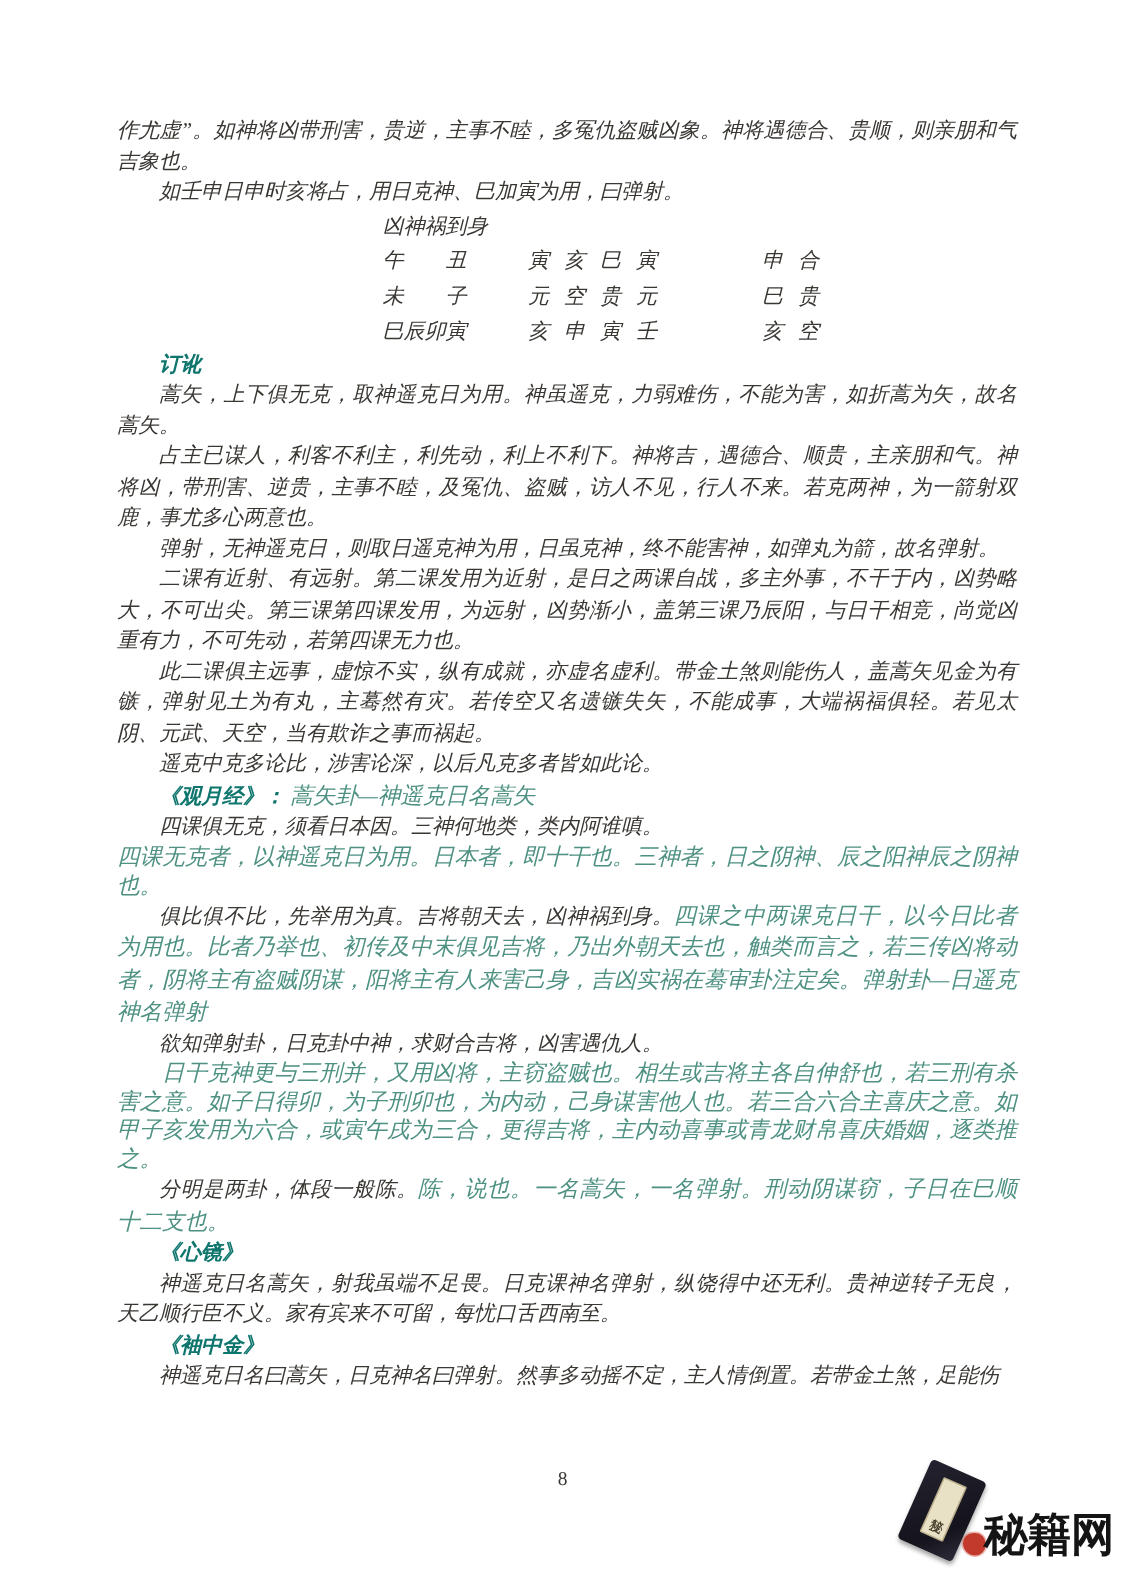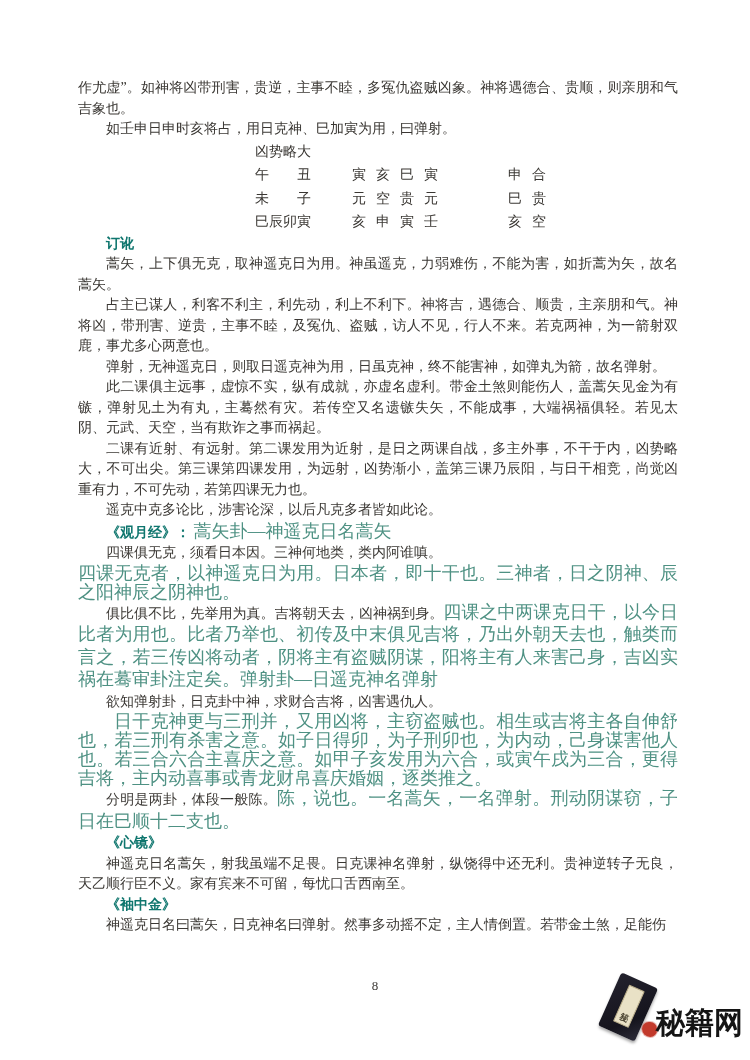--- a/index.html
+++ b/index.html
@@ -8,26 +8,27 @@
     width:750px; height:1060px;
     background:#ffffff;
     font-family:"Liberation Serif","DejaVu Serif",serif;
     color:#3a3733;
     overflow:hidden;
   }
   .content {
     position:absolute; left:78px; top:78px; width:600px;
     font-size:14px; line-height:20.5px;
     text-align:justify;
+    font-style:italic;
   }
   .content p { margin:0; text-indent:2em; }
   .content p.noindent { text-indent:0; }
   .red   { color:#0f766e; }
   .bold  { font-weight:bold; }
-  .teal  { color:#4e9183; font-size:18px; }
+  .teal  { color:#4e9183; font-size:15px; }
   p.teal-para { line-height:19px; }
   p.heading { text-indent:2em; }
 
   
   .chart { padding-left:177px; line-height:23.5px; text-indent:0; }
   .chart .row  { white-space:nowrap; }
   .chart .c1 { display:inline-block; width:97px;  }
   .chart .c2 { display:inline-block; width:156px; letter-spacing:10px; }
   .chart .c3 { display:inline-block; letter-spacing:10px; }
 
@@ -73,38 +74,38 @@
 </head>
 <body>
 
 <div class="page">
   <div class="content">
 
     <p class="noindent">作尤虚”。如神将凶带刑害，贵逆，主事不睦，多冤仇盗贼凶象。神将遇德合、贵顺，则亲朋和气吉象也。</p>
     <p>如壬申日申时亥将占，用日克神、巳加寅为用，曰弹射。</p>
 
     <div class="chart">
-      <div class="row">凶势略大</div>
+      <div class="row">凶神祸到身</div>
       <div class="row">
         <span class="c1">午　　丑</span><span class="c2">寅亥巳寅</span><span class="c3">申合</span>
       </div>
       <div class="row">
         <span class="c1">未　　子</span><span class="c2">元空贵元</span><span class="c3">巳贵</span>
       </div>
       <div class="row">
         <span class="c1">巳辰卯寅</span><span class="c2">亥申寅壬</span><span class="c3">亥空</span>
       </div>
     </div>
 
     <p class="heading red bold">订讹</p>
     <p>蒿矢，上下俱无克，取神遥克日为用。神虽遥克，力弱难伤，不能为害，如折蒿为矢，故名蒿矢。</p>
     <p>占主已谋人，利客不利主，利先动，利上不利下。神将吉，遇德合、顺贵，主亲朋和气。神将凶，带刑害、逆贵，主事不睦，及冤仇、盗贼，访人不见，行人不来。若克两神，为一箭射双鹿，事尤多心两意也。</p>
     <p>弹射，无神遥克日，则取日遥克神为用，日虽克神，终不能害神，如弹丸为箭，故名弹射。</p>
+    <p>二课有近射、有远射。第二课发用为近射，是日之两课自战，多主外事，不干于内，凶势略大，不可出尖。第三课第四课发用，为远射，凶势渐小，盖第三课乃辰阳，与日干相竞，尚觉凶重有力，不可先动，若第四课无力也。</p>
     <p>此二课俱主远事，虚惊不实，纵有成就，亦虚名虚利。带金土煞则能伤人，盖蒿矢见金为有镞，弹射见土为有丸，主蓦然有灾。若传空又名遗镞失矢，不能成事，大端祸福俱轻。若见太阴、元武、天空，当有欺诈之事而祸起。</p>
-    <p>二课有近射、有远射。第二课发用为近射，是日之两课自战，多主外事，不干于内，凶势略大，不可出尖。第三课第四课发用，为远射，凶势渐小，盖第三课乃辰阳，与日干相竞，尚觉凶重有力，不可先动，若第四课无力也。</p>
     <p>遥克中克多论比，涉害论深，以后凡克多者皆如此论。</p>
 
     <p class="heading">
       <span class="red bold">《观月经》：</span>
       <span class="teal">蒿矢卦—神遥克日名蒿矢</span>
     </p>
 
     <p>四课俱无克，须看日本因。三神何地类，类内阿谁嗔。</p>
     <p class="teal teal-para noindent">四课无克者，以神遥克日为用。日本者，即十干也。三神者，日之阴神、辰之阳神辰之阴神也。</p>
 

